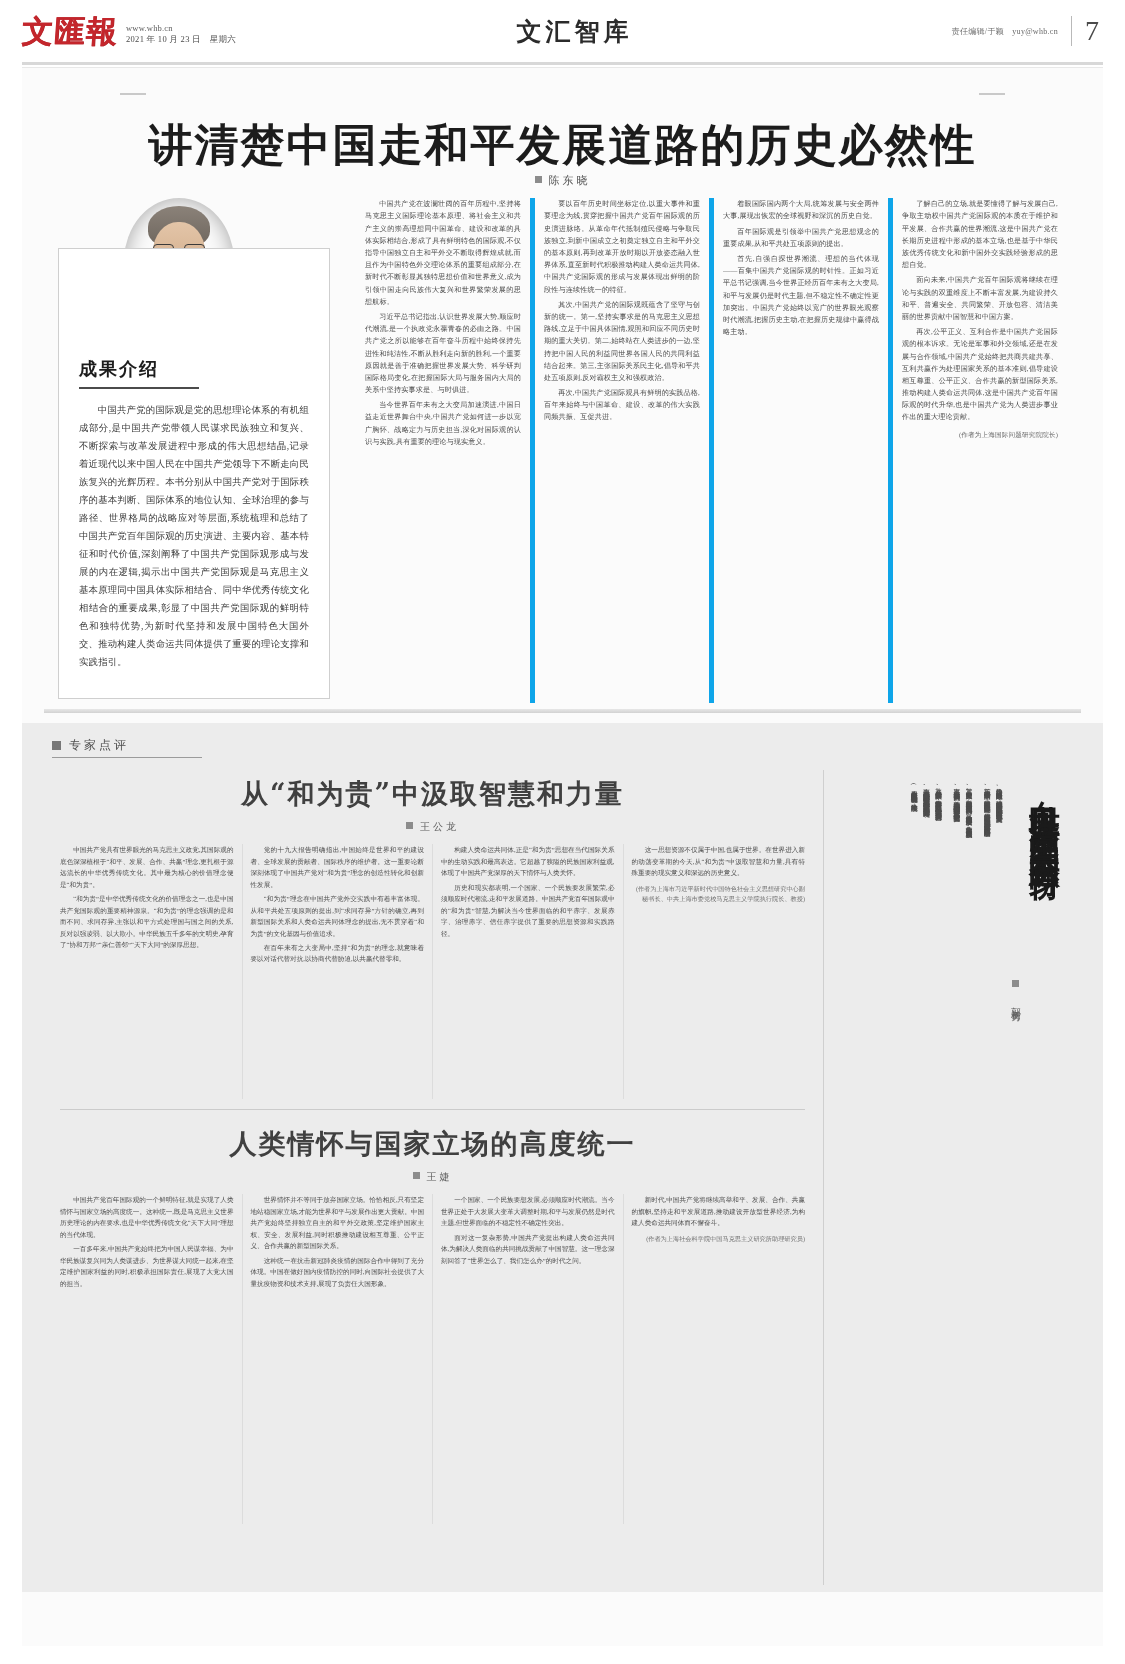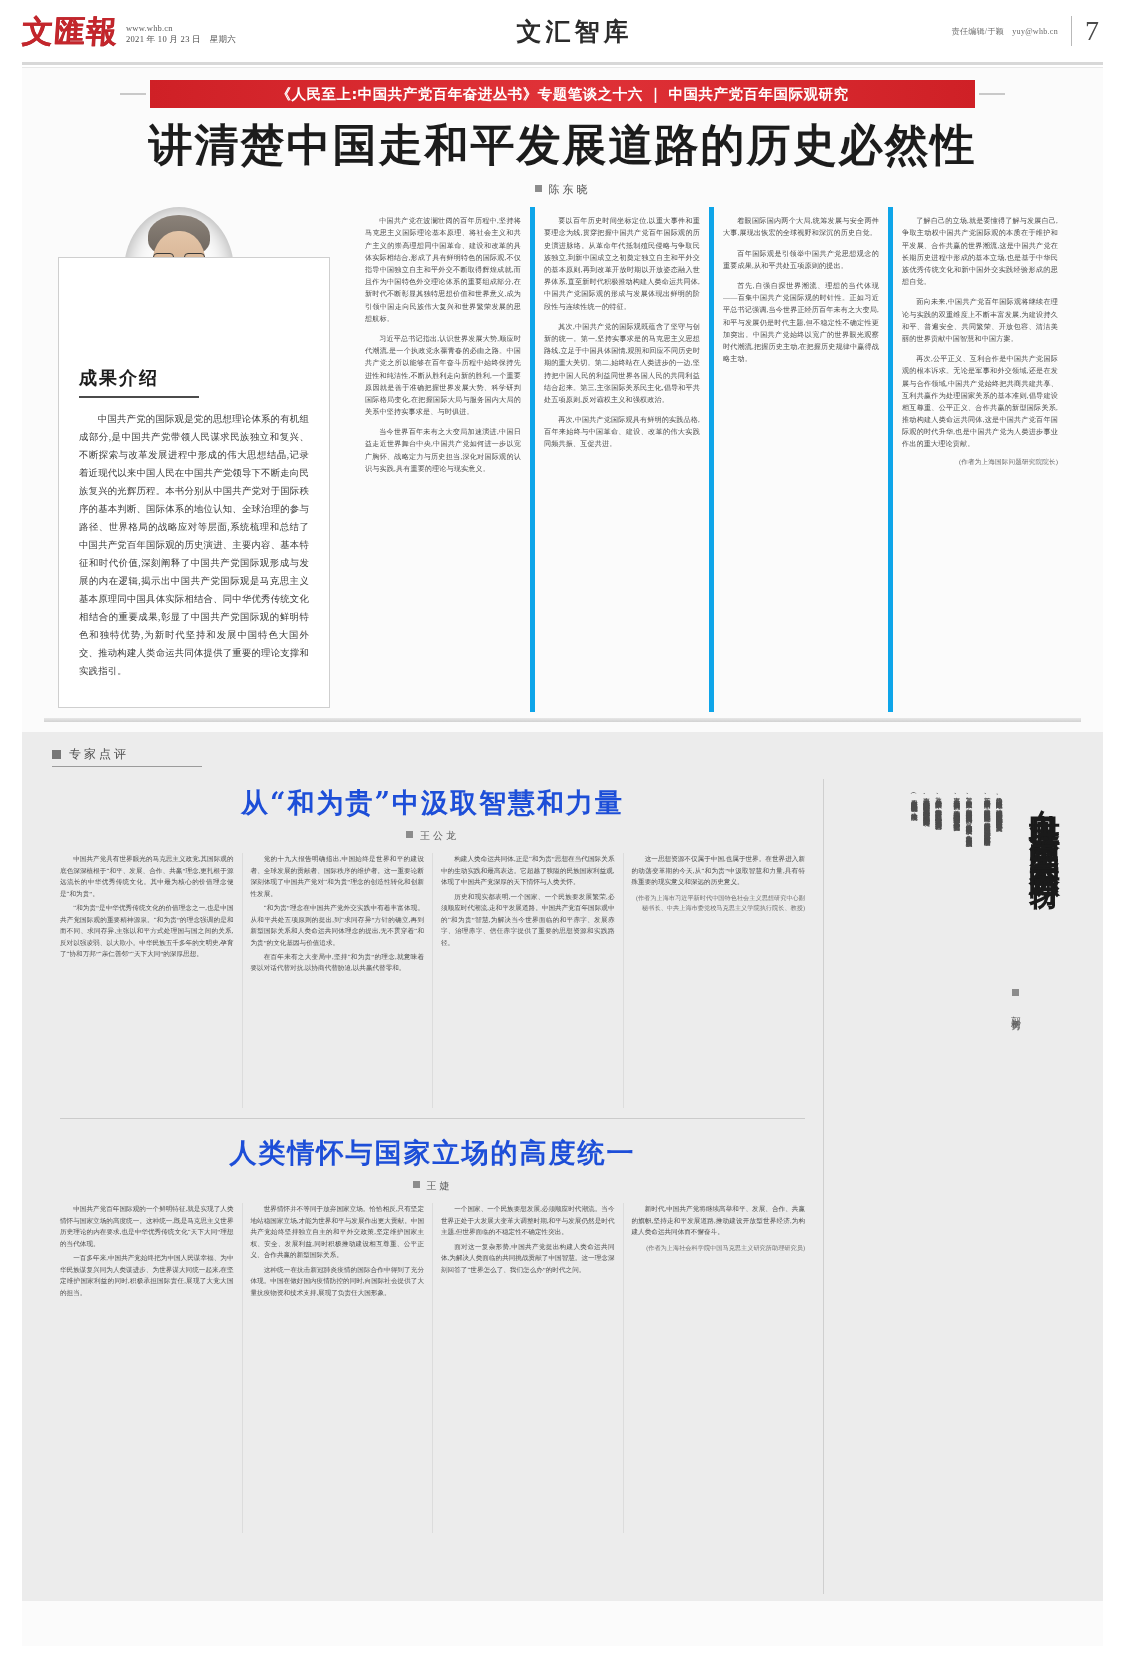--- a/index.html
+++ b/index.html
@@ -70,21 +70,21 @@
   
   .headline{
     text-align:center;
     font-size:44px; font-weight:bold; letter-spacing:2px;
     color:#1c1c1c;
     font-family:"DejaVu Serif", serif;
     margin-top:6px;
     line-height:1.12;
   }
   .byline{
-    text-align:center; margin-top:13px; margin-bottom:10px;
+    text-align:center; margin-top:4px; margin-bottom:10px;
     font-size:11px; color:#555; letter-spacing:3px;
   }
   .byline .sq{
     display:inline-block; width:7px; height:7px; background:#8c8c8c;
     margin-right:7px; vertical-align:1px;
   }
 
   
   .top-area{ display:flex; padding:0 36px 0 36px; gap:0; height:505px; }
   .profile-col{ width:272px; position:relative; flex:none; }
@@ -151,21 +151,21 @@
     flex:1; display:flex; gap:0; padding-left:26px;
   }
   .col{
     flex:1; padding:0 9px;
     font-size:7.1px; line-height:1.72; color:#4a4a4a;
     text-align:justify; letter-spacing:0.15px;
     border-left:5px solid #0ea5e9;
     position:relative;
   }
   .col:first-child{ border-left:none; }
-  .col p{ margin:8px 0 3px 0; text-indent:2em; }
+  .col p{ margin:0 0 3px 0; text-indent:2em; }
   .col p.sig{ text-align:right; text-indent:0; color:#6a6a6a; font-size:6.6px; margin-top:5px;}
 
   
   .mid-divider{
     margin:6px 22px 0 22px; height:4px;
     background:linear-gradient(180deg,#e7e7e7,#d2d2d2);
   }
 
   
   .lower{
@@ -185,21 +185,21 @@
   .expert-tag .sq{ width:9px; height:9px; background:#777; display:inline-block;}
 
   .lower-body{ display:flex; height:815px; }
   .lower-left{ flex:1; display:flex; flex-direction:column; padding-right:10px;}
   .lower-right{
     width:250px; flex:none; display:flex; border-left:1px solid #cfcfcf; padding-left:12px;
   }
 
   .sub-head{
     text-align:center; font-size:27px; font-weight:bold;
-    letter-spacing:2px; color:#1d4ed8; font-family:"DejaVu Serif",serif;
+    letter-spacing:2px; color:#404040; font-family:"DejaVu Serif",serif;
     margin:6px 0 0 0;
   }
   .sub-byline{
     text-align:center; font-size:10px; color:#5c5c5c; letter-spacing:3px;
     margin:8px 0 10px 0;
   }
   .sub-byline .sq{ display:inline-block; width:7px;height:7px;background:#8c8c8c;margin-right:7px;vertical-align:1px;}
 
   .art-cols{ display:flex; flex:1; }
   .art-col{
@@ -253,21 +253,20 @@
   </div>
 </div>
 <div class="mh-rule"></div>
 <div class="mh-rule2"></div>
 
 <div class="sheet">
 
   <div class="banner-wrap">
     <div class="banner-tick l"></div>
     <div class="banner-tick r"></div>
-    <div class="banner">《人民至上:中国共产党百年奋进丛书》专题笔谈之十六 ｜ 中国共产党百年国际观研究</div>
   </div>
 
   <div class="headline">讲清楚中国走和平发展道路的历史必然性</div>
   <div class="byline">
     <span class="sq"></span><span>陈东晓</span>
   </div>
 
   <div class="top-area">
 
     <div class="profile-col">

